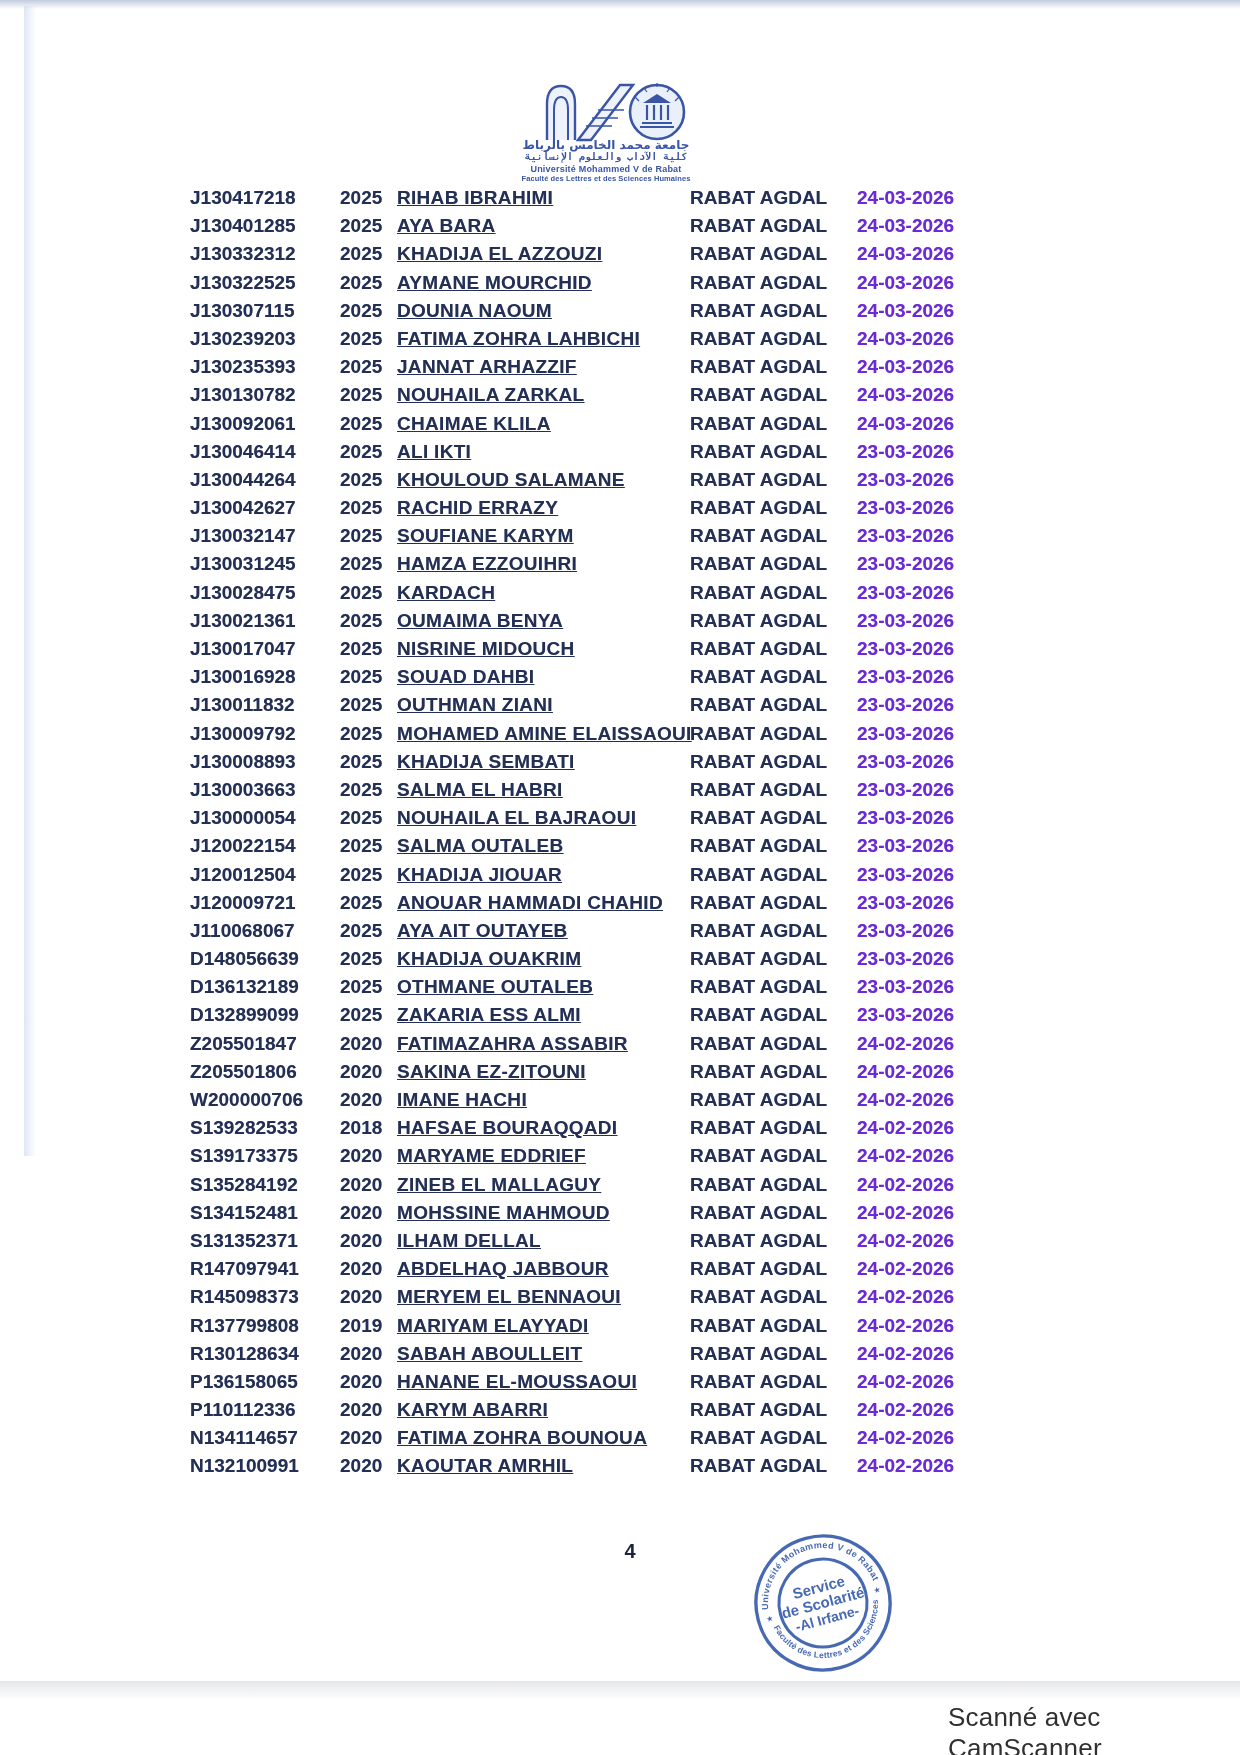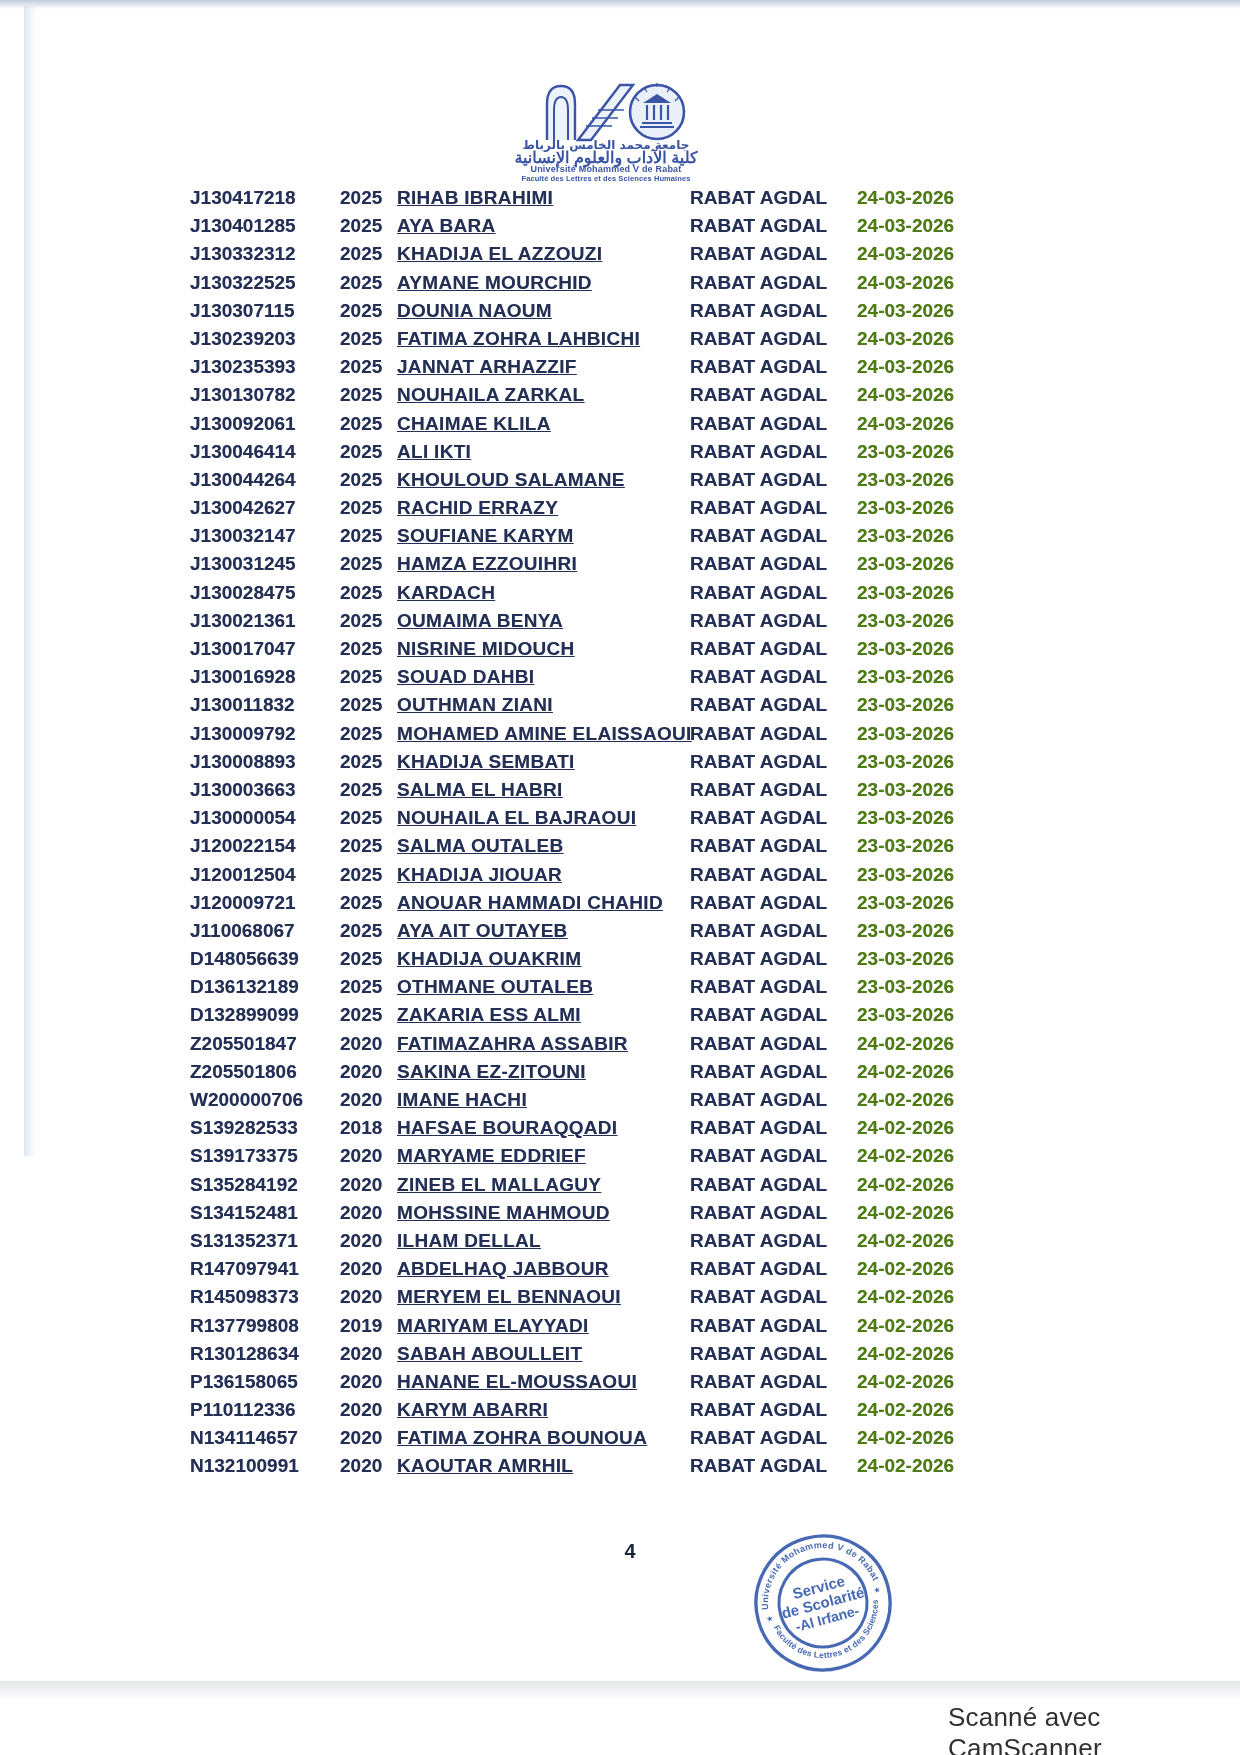--- a/index.html
+++ b/index.html
@@ -12,33 +12,33 @@
   .edge-top{position:absolute;left:0;top:0;width:1240px;height:9px;
     background:linear-gradient(to bottom,#b7c3d9,rgba(255,255,255,0));opacity:.85;}
   .edge-left{position:absolute;left:24px;top:6px;width:12px;height:1150px;
     background:linear-gradient(to right,rgba(176,196,228,.40),rgba(255,255,255,0));}
   .edge-bottom{position:absolute;left:0;top:1681px;width:1240px;height:17px;
     background:linear-gradient(to bottom,#e6e7ea,#fcfcfd);}
   
   .logo-svg{position:absolute;left:540px;top:82px;}
   .logo-text{position:absolute;left:481px;top:139px;width:250px;text-align:center;color:#3a55a5;}
   .ar1{font-family:"DejaVu Sans",sans-serif;font-size:12px;font-weight:bold;line-height:13px;}
-  .ar2{font-family:Liberation Sans, sans-serif;font-size:16px;font-weight:bold;line-height:12px;}
+  .ar2{font-family:Liberation Mono, monospace;font-size:10px;font-weight:bold;line-height:12px;}
   .fr1{font-size:9px;font-weight:bold;line-height:10px;letter-spacing:.2px;}
   .fr2{font-size:7.5px;font-weight:bold;line-height:9px;letter-spacing:.1px;}
   
   .table-area{position:absolute;left:190px;top:184px;}
   .row{display:flex;height:28.2px;line-height:28.2px;white-space:nowrap;}
   .cell{display:block;font-size:19px;font-weight:bold;color:#232f55;
     text-shadow:0 0 .6px rgba(35,47,85,.45);}
   .c-id{width:150px;}
   .c-year{width:57px;}
   .c-name{width:293px;letter-spacing:.3px;text-decoration:underline;}
   .c-center{width:167px;}
-  .c-date{width:110px;color:#4d7c0f;}
+  .c-date{width:110px;color:#6d28d9;}
   
   .page-num{position:absolute;left:600px;top:1540px;width:60px;text-align:center;
     font-size:20px;font-weight:bold;color:#1c2340;}
   .stamp{position:absolute;left:752px;top:1532px;opacity:.88;}
   .camscanner{position:absolute;left:948px;top:1702px;width:262px;
     font-size:26px;color:#303030;letter-spacing:.2px;}
 </style>
 </head>
 <body>
 

